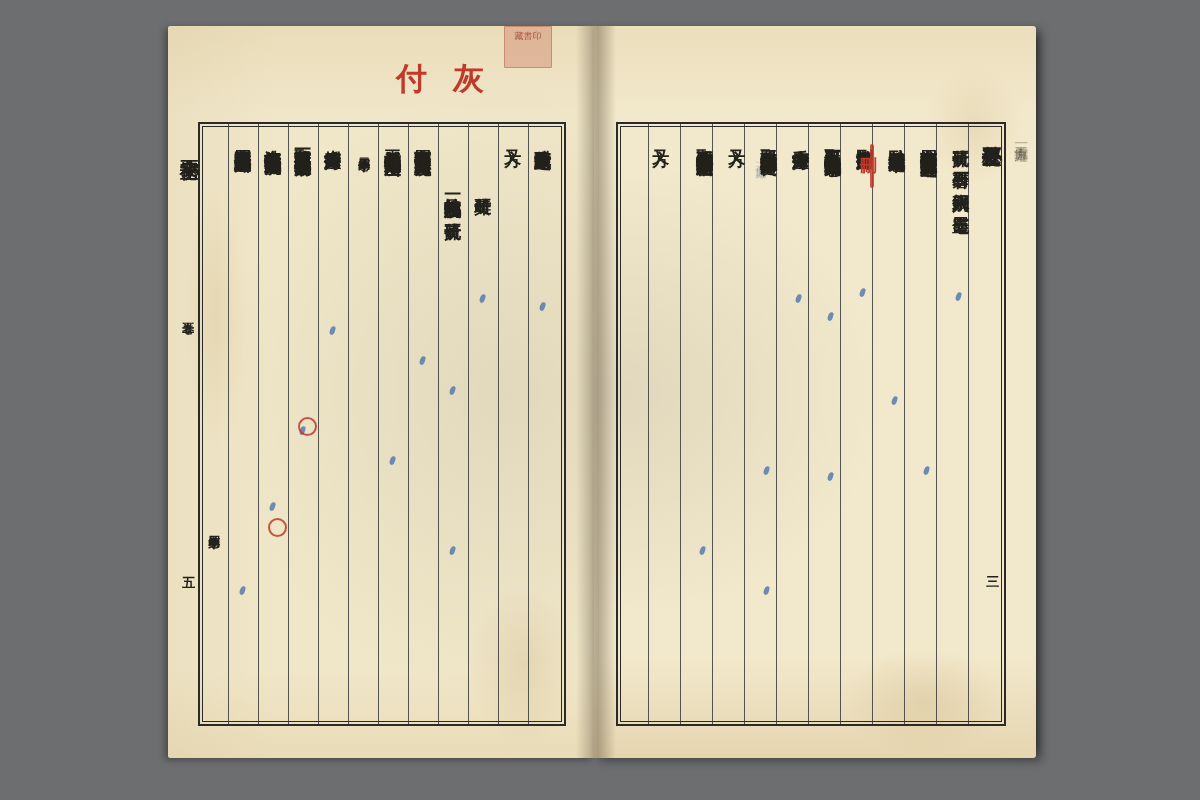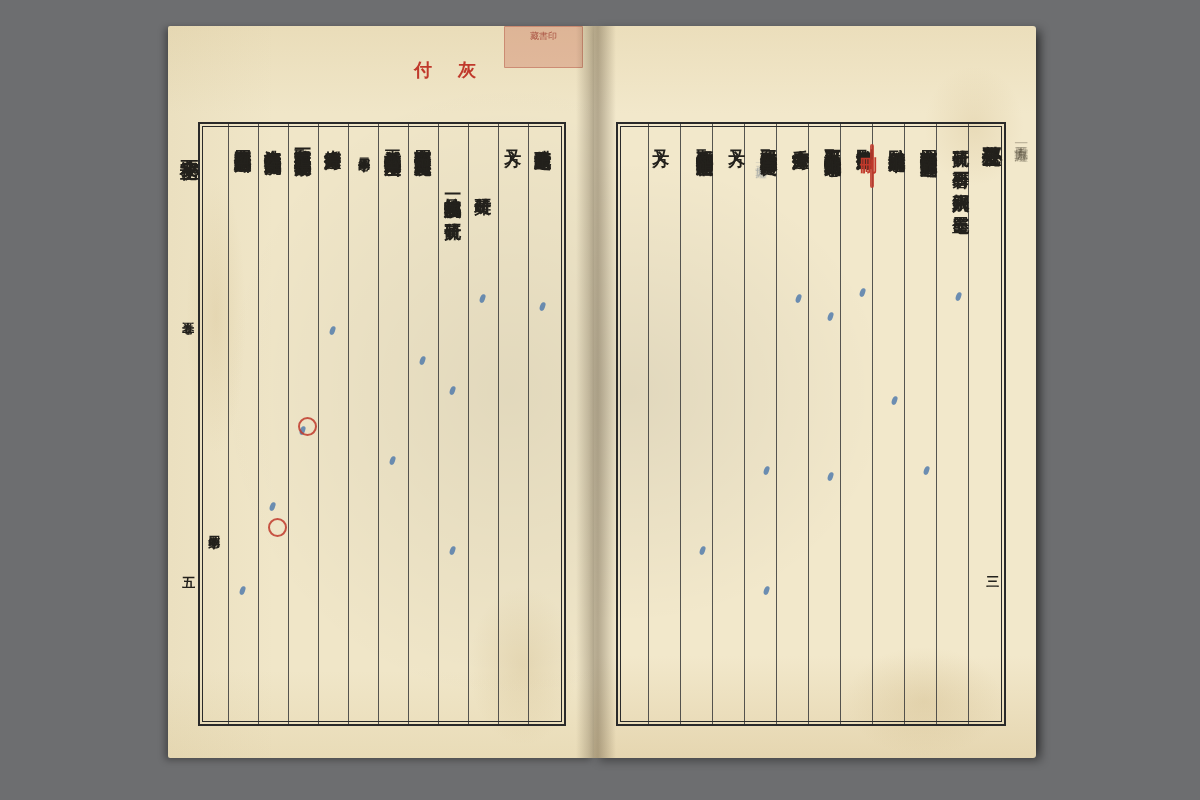--- a/index.html
+++ b/index.html
@@ -132,21 +132,21 @@
   .red-anno.vert {
     writing-mode: vertical-rl;
     text-orientation: upright;
   }
 
   
   .seal {
     position: absolute;
     left: 336px;
     top: 0px;
-    width: 79px;
+    width: 48px;
     height: 42px;
     background: rgba(196, 90, 70, 0.30);
     border: 1px solid rgba(170, 60, 45, 0.35);
     color: rgba(150, 45, 35, 0.75);
     font-size: 9px;
     line-height: 10px;
     text-align: center;
     padding-top: 4px;
     box-sizing: border-box;
     border-radius: 1px;
@@ -211,21 +211,21 @@
 
   <div class="book">
 
     <div class="foreedge"></div>
 
     <div class="page left">
 
       <div class="stain" style="left:18px;top:150px;width:60px;height:280px;background:radial-gradient(ellipse,rgba(190,160,100,0.18),rgba(0,0,0,0) 70%);"></div>
       <div class="stain" style="left:300px;top:560px;width:110px;height:160px;background:radial-gradient(ellipse,rgba(185,155,95,0.20),rgba(0,0,0,0) 70%);"></div>
 
-      <div class="red-anno" style="left:246px;top:32px;font-size:18px;letter-spacing:26px;">付灰</div>
+      <div class="red-anno" style="left:228px;top:32px;font-size:31px;letter-spacing:26px;">付灰</div>
 
       <div class="seal">藏書印</div>
 
       <div class="frame left-frame">
         <div class="col-rule" style="left:28px;"></div>
         <div class="col-rule" style="left:58px;"></div>
         <div class="col-rule" style="left:88px;"></div>
         <div class="col-rule" style="left:118px;"></div>
         <div class="col-rule" style="left:148px;"></div>
         <div class="col-rule" style="left:178px;"></div>

